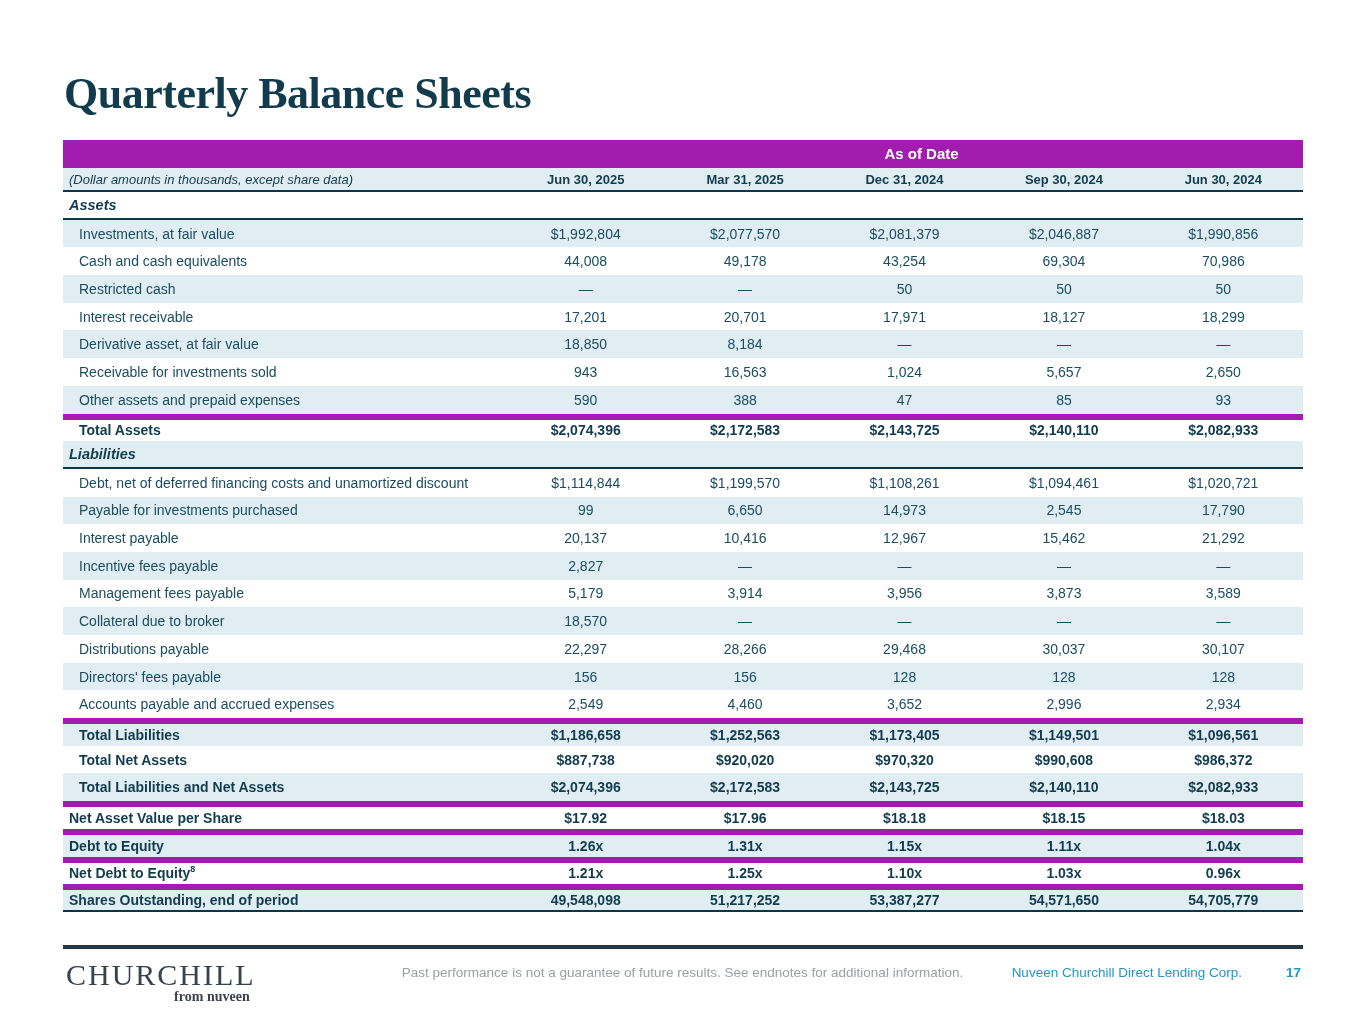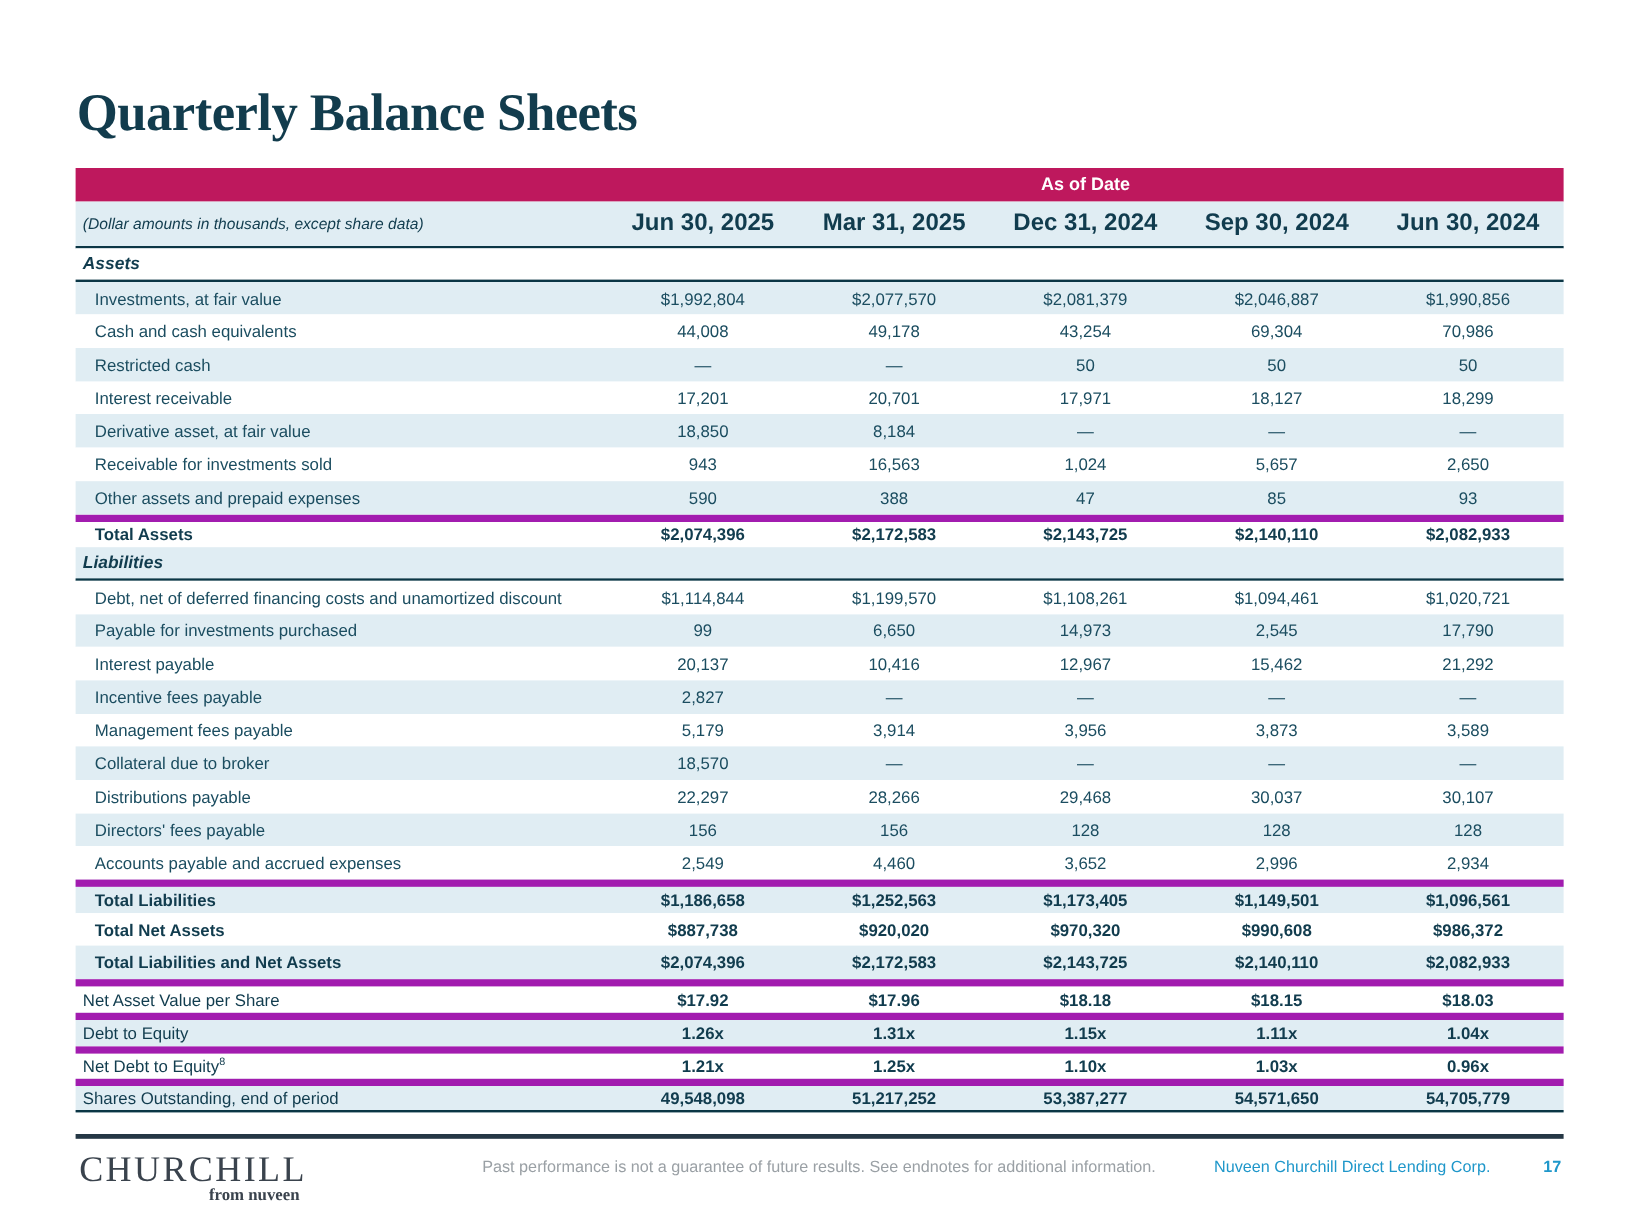--- a/index.html
+++ b/index.html
@@ -9,39 +9,39 @@
   }
   
   .title{
     position:absolute;left:64px;top:68px;
     font-family:"Liberation Serif",serif;font-weight:bold;font-size:44px;
     color:#123c4d;letter-spacing:-0.5px;
   }
   
   .table{position:absolute;left:63px;top:140px;width:1240px;font-size:14px;}
   .band{
-    height:28px;background:#be185d;color:#ffffff;font-weight:bold;font-size:15px;
+    height:28px;background:#a21caf;color:#ffffff;font-weight:bold;font-size:15px;padding-left:17px;
   }
   .band .band-label{display:block;margin-left:443px;width:797px;text-align:center;line-height:28px;}
   .header-row{
-    display:flex;align-items:center;height:39px;background:#e0edf3;
+    display:flex;align-items:center;height:24px;background:#e0edf3;
     border-bottom:2px solid #0b3645;box-sizing:border-box;color:#113c4e;
   }
   .header-row .note{width:443px;padding-left:6px;font-style:italic;font-size:13px;box-sizing:border-box;}
-  .header-row .col-h{flex:1;text-align:center;font-weight:bold;font-size:20px;}
+  .header-row .col-h{flex:1;text-align:center;font-weight:bold;font-size:13px;}
   .rows .row{
     display:flex;align-items:center;height:27.7px;box-sizing:border-box;background:#ffffff;
   }
   .rows .row:nth-child(even){background:#e0edf3;}
   .row .label{width:443px;padding-left:16px;box-sizing:border-box;}
   .row .val{flex:1;text-align:center;}
   .row.section .label{padding-left:6px;font-weight:bold;font-style:italic;color:#113c4e;font-size:14.5px;}
   .row.section{border-bottom:2px solid #0b3645;}
   .row.total .label,.row.total .val{font-weight:bold;color:#113c4e;}
-  .row.metric .label{padding-left:6px;font-weight:normal;color:#113c4e;}
+  .row.metric .label{padding-left:6px;font-weight:bold;color:#113c4e;}
   .row.metric .val{font-weight:bold;color:#113c4e;}
   .row.ra{border-top:6px solid #a21caf;}
   .row.rb{border-bottom:2.5px solid #0b3645;}
   sup{font-size:9px;vertical-align:super;line-height:0;}
   
   .footer-rule{position:absolute;left:63px;top:945px;width:1240px;height:4px;background:#253745;}
   .logo{position:absolute;left:66px;top:958px;color:#3a434d;font-family:"Liberation Serif",serif;}
   .logo .logo-main{font-size:30px;letter-spacing:2px;}
   .logo .logo-sub{display:block;font-size:14px;font-weight:bold;text-align:right;margin-top:-3px;padding-right:6px;}
   .disclaimer{

